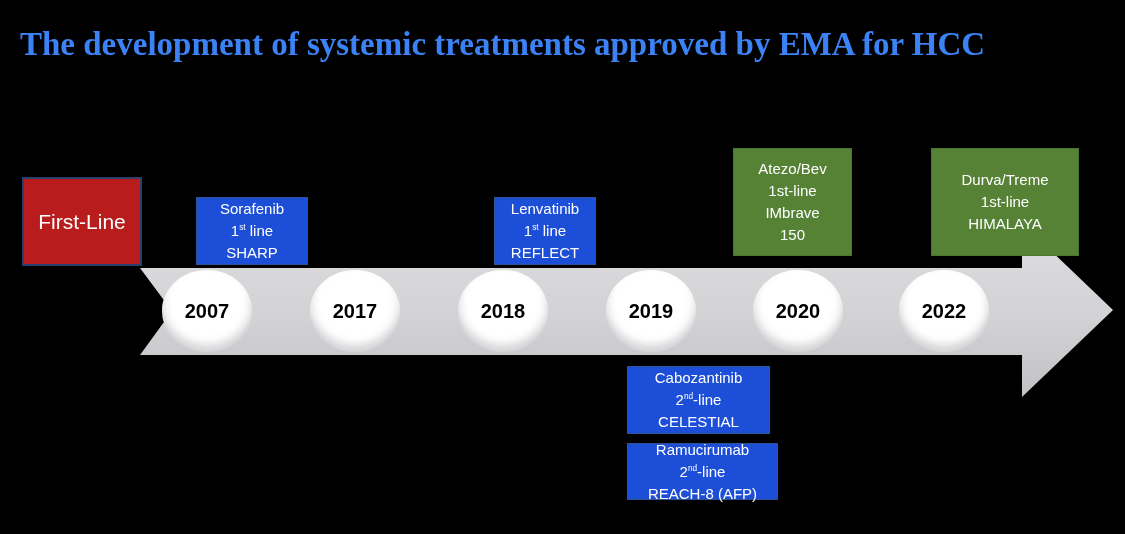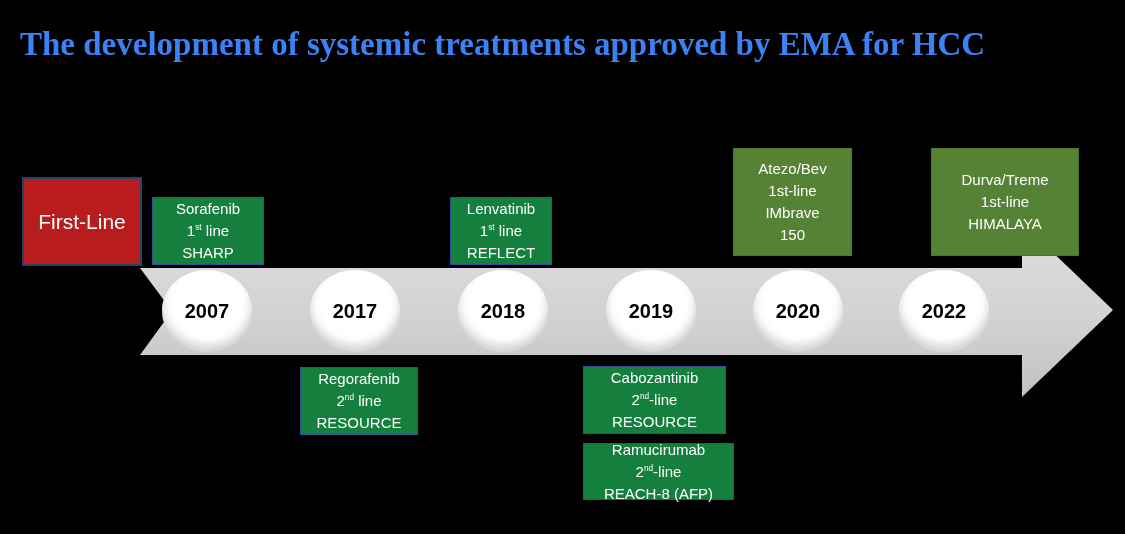--- a/index.html
+++ b/index.html
@@ -48,22 +48,23 @@
   
   .cat{
     background:#b91c1c;
     border:2px solid #27406e;
   }
   .cat .bx-line{font-size:21px;line-height:30px;}
   #box-first-line{left:22px;top:177px;width:120px;height:89px;}
   #box-second-line{left:22px;top:367px;width:120px;height:93px;}
   
   .blue{
-    background:#15803d;
+    background:#1d4ed8;
     border:1px solid #2d5295;
+    margin-left:44px;
   }
   #box-sorafenib   {left:152px;top:197px;width:112px;height:68px;}
   #box-lenvatinib  {left:450px;top:197px;width:102px;height:68px;}
   #box-regorafenib {left:300px;top:367px;width:118px;height:68px;}
   #box-cabozantinib{left:583px;top:366px;width:143px;height:68px;}
   #box-ramucirumab {left:583px;top:443px;width:151px;height:57px;}
   
   .green{
     background:#568235;
     border:1px solid #4d7330;
@@ -133,30 +134,25 @@
       <div class="bx-line"><span>IMbrave</span></div>
       <div class="bx-line"><span>150</span></div>
     </div>
 
   <div class="box green" id="box-durva-treme">
       <div class="bx-line"><span>Durva/Treme</span></div>
       <div class="bx-line"><span>1st-line</span></div>
       <div class="bx-line"><span>HIMALAYA</span></div>
     </div>
 
-  <div class="box blue" id="box-regorafenib">
-      <div class="bx-line"><span>Regorafenib</span></div>
-      <div class="bx-line"><span>2</span><sup>nd</sup><span> line</span></div>
-      <div class="bx-line"><span>RESOURCE</span></div>
-    </div>
 
   <div class="box blue" id="box-cabozantinib">
       <div class="bx-line"><span>Cabozantinib</span></div>
       <div class="bx-line"><span>2</span><sup>nd</sup><span>-line</span></div>
-      <div class="bx-line"><span>RESOURCE</span></div>
+      <div class="bx-line"><span>CELESTIAL</span></div>
     </div>
 
   <div class="box blue" id="box-ramucirumab">
       <div class="bx-line"><span>Ramucirumab</span></div>
       <div class="bx-line"><span>2</span><sup>nd</sup><span>-line</span></div>
       <div class="bx-line"><span>REACH-8 (AFP)</span></div>
     </div>
 
 </div>
 

